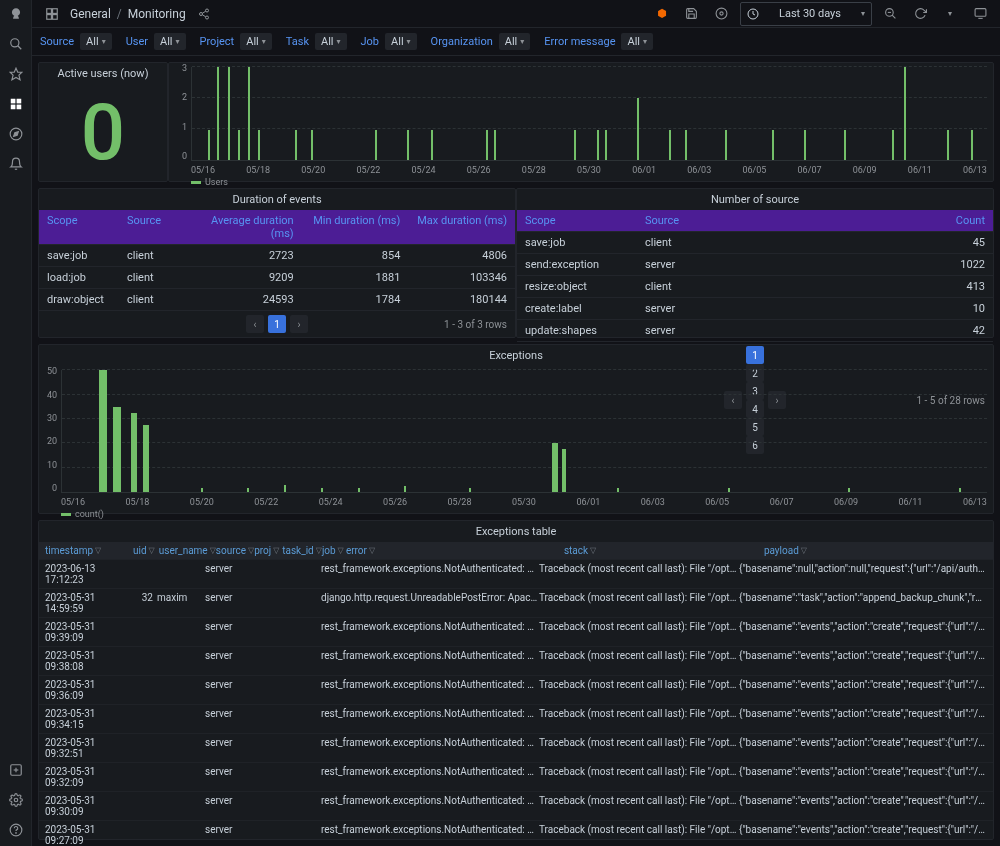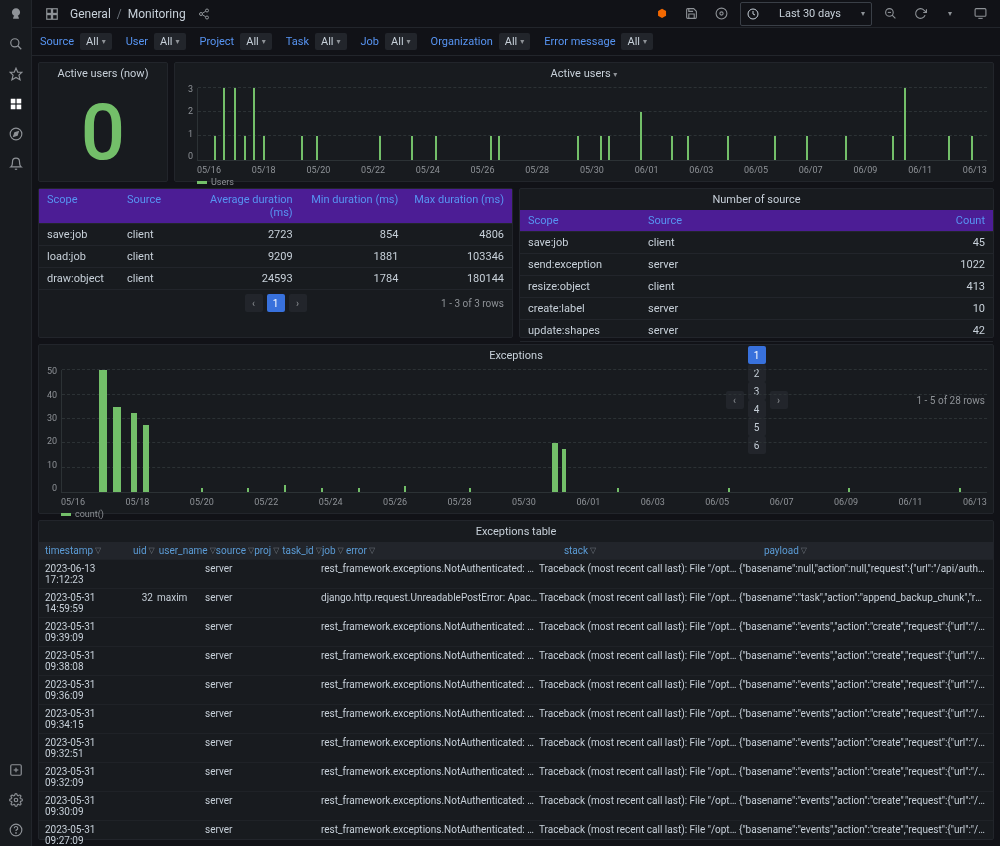--- a/index.html
+++ b/index.html
@@ -39,21 +39,21 @@
 .topbar .crumbs { display:flex; align-items:center; gap:6px; color:#c7d0d9; font-size:12px;}
 .topbar .crumbs .sep { color:#6c737b;}
 .topbar .right { margin-left:auto; display:flex; align-items:center; gap:6px;}
 .ico-btn { width:24px; height:24px; display:flex; align-items:center; justify-content:center; border-radius:2px; color:#8e9297; cursor:pointer;}
 .time-btn { display:flex; align-items:center; gap:20px; padding:0 6px; height:24px; border:1px solid #3a3f47; border-radius:2px; color:#c7d0d9; font-size:11px; cursor:pointer;}
 .filterbar { height:28px; display:flex; align-items:center; gap:4px; padding:0 8px; border-bottom:1px solid #22252b; flex-wrap:wrap;}
 .fitem { display:flex; align-items:center; gap:2px;}
 .fitem .lbl { color:#5794f2; font-size:11px; cursor:pointer;}
 .fitem .val { color:#c7d0d9; font-size:11px; background:#22252b; padding:2px 6px; border-radius:2px; margin-left:4px; cursor:pointer; display:flex; align-items:center; gap:3px;}
 .content { flex:1; overflow:auto; padding:6px; display:flex; flex-direction:column; gap:6px;}
-.row { display:flex; gap:6px;}
+.row { display:flex; }
 .panel { background:#181b1f; border:1px solid #22252b; border-radius:2px; display:flex; flex-direction:column;}
 .panel-title { text-align:center; font-size:11px; color:#c7d0d9; padding:4px 0;}
 .bignum { flex:1; display:flex; align-items:center; justify-content:center; font-size:78px; font-weight:500; color:#73bf69;}
 .chart-area { flex:1; position:relative; padding:0 10px;}
 .axis-y { position:absolute; left:2px; top:0; bottom:20px; width:16px; display:flex; flex-direction:column; justify-content:space-between; font-size:9px; color:#8e9297; text-align:right;}
 .plot { position:absolute; left:22px; right:6px; top:4px; bottom:20px; border-bottom:1px solid #2c3235; border-left:1px solid #2c3235;}
 .gridline { position:absolute; left:0; right:0; border-top:1px dashed #2c3235;}
 .bar { position:absolute; bottom:0; width:2px; background:#73bf69;}
 .axis-x { position:absolute; left:22px; right:6px; bottom:6px; display:flex; justify-content:space-between; font-size:9px; color:#8e9297;}
 .legend { position:absolute; bottom:-6px; left:22px; font-size:9px; color:#8e9297; display:flex; align-items:center; gap:4px;}
@@ -255,21 +255,20 @@
     </div>
 
   <div class="content">
 
     <div class="row" style="height:132px;">
       <div class="panel" style="width:130px;">
         <div class="panel-title">Active users (now)</div>
         <div class="bignum">0</div>
       </div>
       <div class="panel" style="flex:1;">
-        <div class="panel-title"><span>Active users</span> <span class="chev">▾</span></div>
         <div class="chart-area" id="chart0">
             <div class="axis-y">
               <span>3</span>
               <span>2</span>
               <span>1</span>
               <span>0</span>
             </div>
             <div class="plot">
               <div class="gridline" style="bottom: 33.3333%;"></div>
               <div class="gridline" style="bottom: 66.6667%;"></div>
@@ -322,20 +321,21 @@
             <div class="legend">
               <span class="swatch"></span>
               <span>Users</span>
             </div>
           </div>
       </div>
     </div>
 
     <div class="row" style="height:150px;">
       <div class="panel table-panel duration" style="flex:1;">
+        <div class="panel-title">Duration of events</div>
         <div class="thead">
           <div class="th c1">Scope</div>
           <div class="th c2">Source</div>
           <div class="th c3">Average duration (ms)</div>
           <div class="th c4">Min duration (ms)</div>
           <div class="th c5">Max duration (ms)</div>
         </div>
         <div id="dur-rows">
             <div class="trow">
               <div class="c1">save:job</div>

